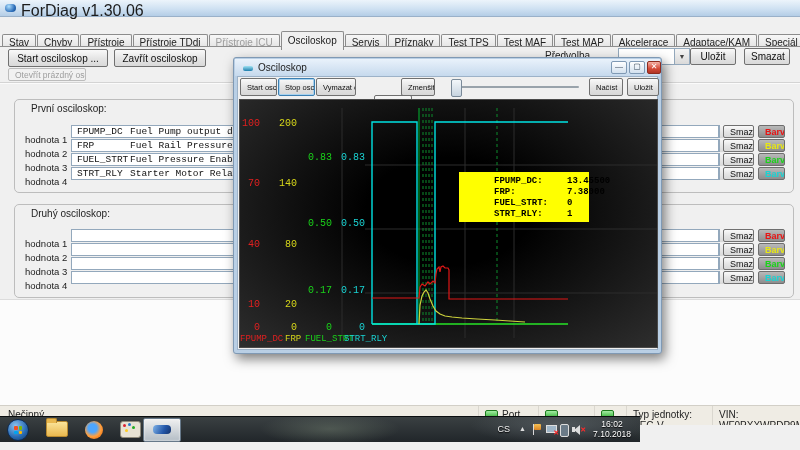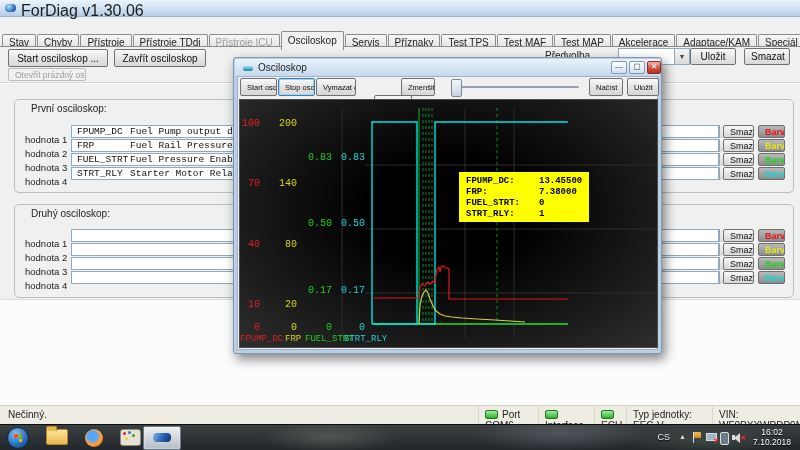--- a/index.html
+++ b/index.html
@@ -62,23 +62,23 @@
   .obtn.focus{border:1px solid #3c7fb1;box-shadow:inset 0 0 0 1px #a8d2ef;}
   .strack{position:absolute;left:217px;top:28px;width:128px;height:2px;background:#99a3ab;border-radius:1px;}
   .sthumb{position:absolute;left:217px;top:21px;width:9px;height:16px;background:linear-gradient(#f3f7fa,#c7d4e0);
           border:1px solid #7a8a99;border-radius:2px;}
   #chart{position:absolute;left:5px;top:41px;width:417px;height:247px;border:1px solid #4a4a4a;box-sizing:content-box;
          background:radial-gradient(ellipse at 50% 45%,#000 28%,#131313 58%,#2e2e2e 100%);}
   #chart svg{position:absolute;left:0;top:0;}
   .ttip{position:absolute;left:219px;top:72px;width:130px;height:50px;background:#ffff00;box-sizing:border-box;
         padding:4px 0 0 7px;font:bold 9px "Liberation Mono",monospace;color:#000;}
   .ttip .k{display:inline-block;width:73px;}
-  .ttip div{line-height:11px;white-space:nowrap;}
+  .ttip div{line-height:11px;white-space:nowrap;margin-left:28px;}
   
-  #taskbar{position:absolute;left:0;bottom:0;width:800px;height:25px;z-index:20;border-top:1px solid #0b0e10;
+  #taskbar{position:absolute;left:0;bottom:8px;width:640px;height:25px;z-index:20;border-top:1px solid #0b0e10;
     background-image:
       radial-gradient(70px 16px at 330px 12px,rgba(130,145,125,.38),rgba(0,0,0,0)),
       radial-gradient(90px 18px at 560px 9px,rgba(140,150,158,.32),rgba(0,0,0,0)),
       radial-gradient(80px 16px at 708px 15px,rgba(95,115,98,.34),rgba(0,0,0,0)),
       linear-gradient(#3a4042,#21262a);}
   .orb{position:absolute;left:7px;top:2px;width:20px;height:20px;border-radius:50%;border:1px solid #0d2a52;
        background:radial-gradient(circle at 38% 30%,#8cc3ef,#2a6cb5 58%,#123663);}
   .orbflag{position:absolute;left:6px;top:6px;width:8px;height:8px;display:grid;grid-template-columns:3.5px 3.5px;
        grid-template-rows:3.5px 3.5px;gap:1px;}
   .orbflag i{border-radius:1px;}

